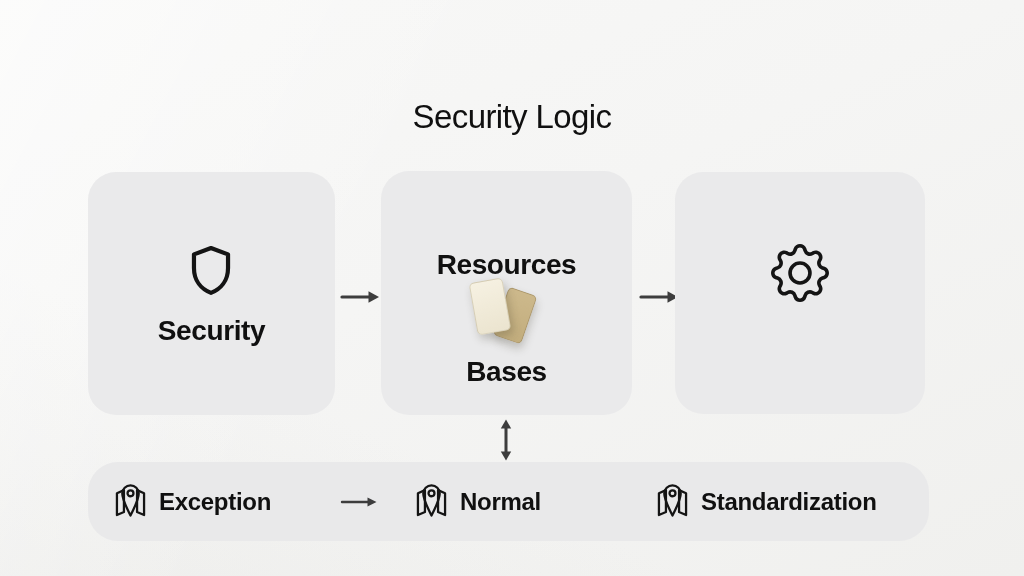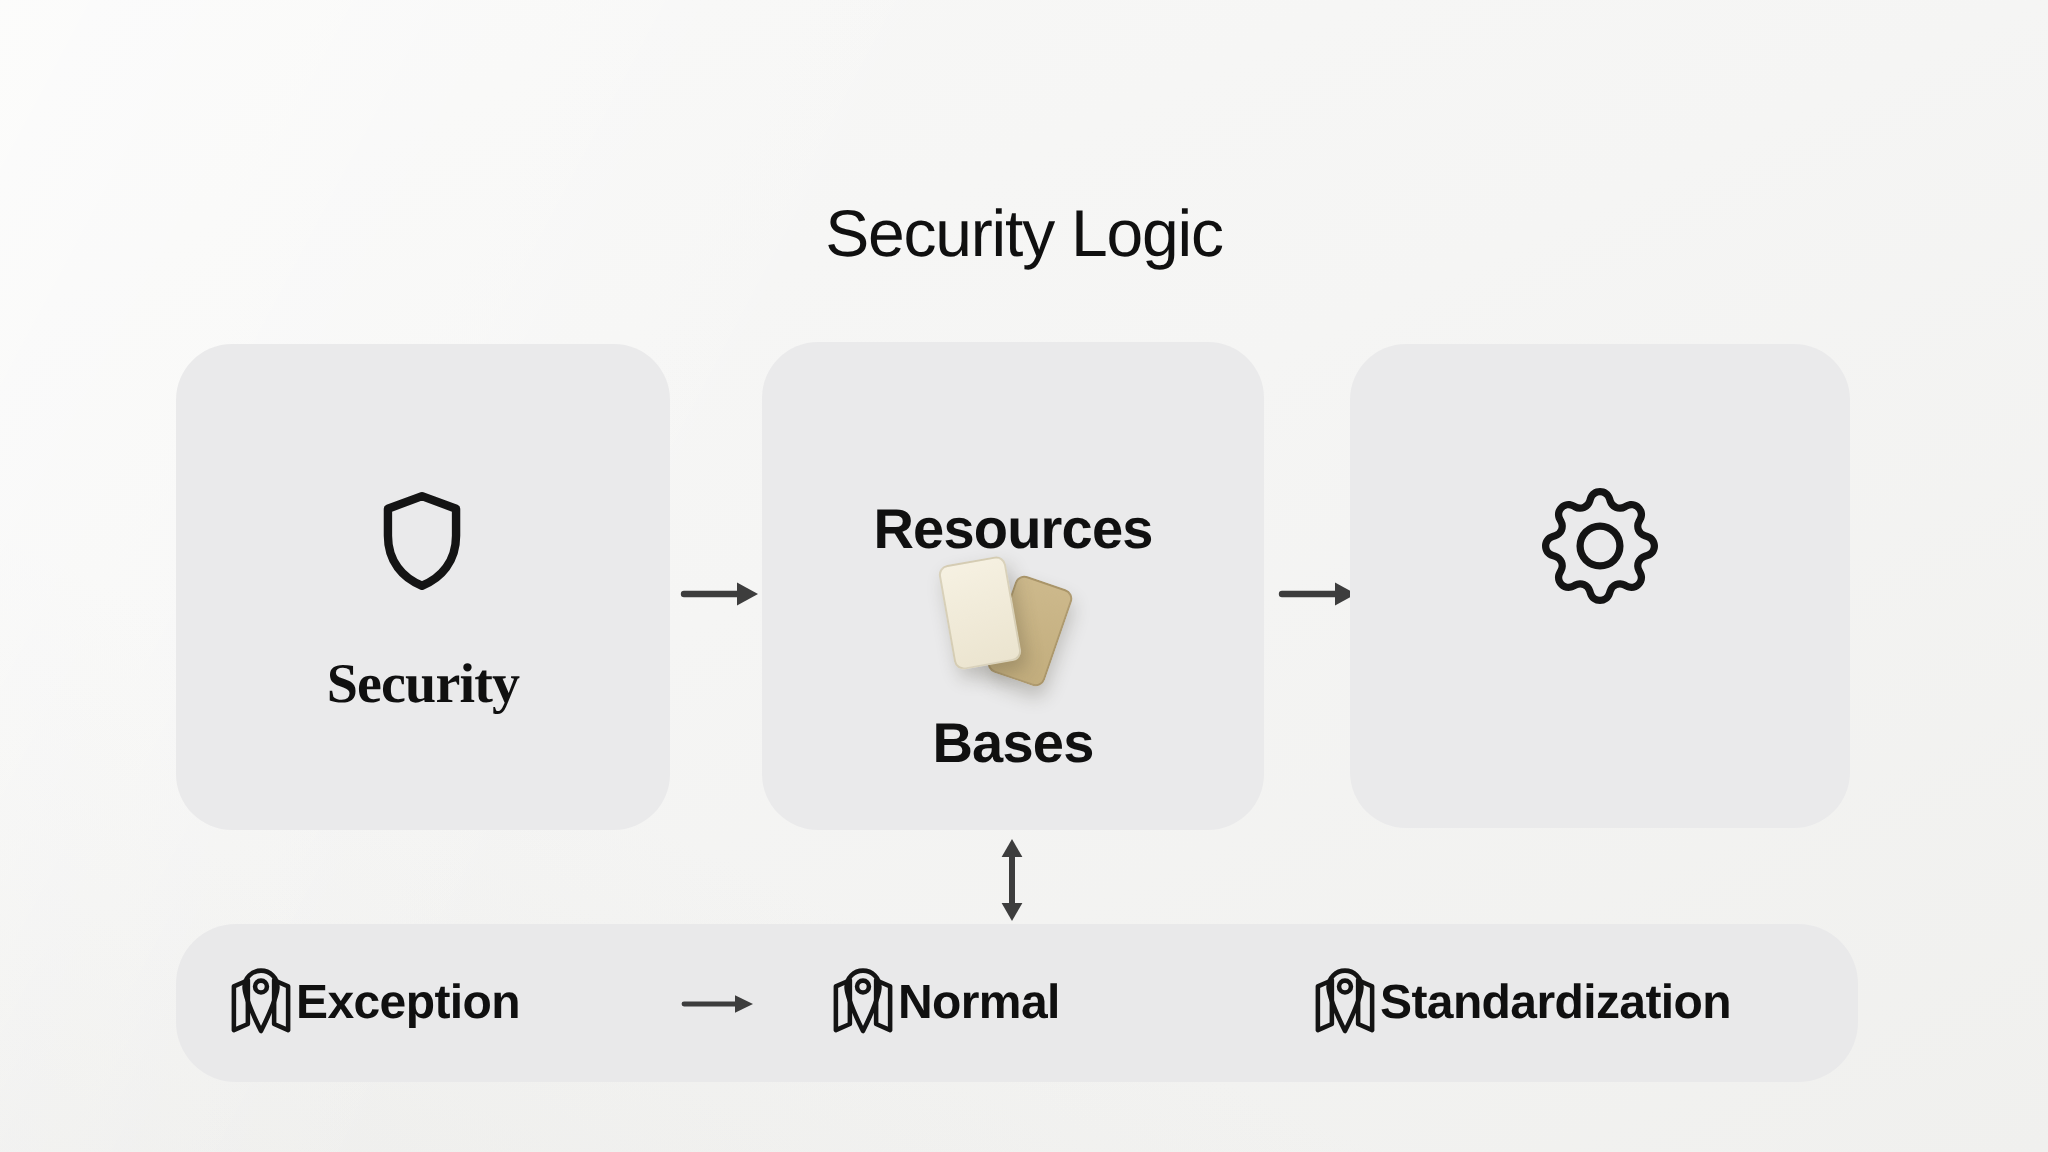--- a/index.html
+++ b/index.html
@@ -30,42 +30,42 @@
   .box-security{left:88px;top:172px;width:247px;height:243px;}
   .box-middle{left:381px;top:171px;width:251px;height:244px;}
   .box-governance{left:675px;top:172px;width:250px;height:242px;}
   .box-label{
     position:absolute;left:0;width:100%;text-align:center;
     font-size:28px;font-weight:700;letter-spacing:-0.4px;line-height:30px;
   }
   .icon-wrap{position:absolute;display:block;line-height:0;}
   .shield-wrap{left:95px;top:70px;}
   .gear-wrap{left:96px;top:72px;}
-  .label-main{top:156px;font-family:Liberation Serif, serif;}
+  .label-main{top:144px;}
   .label-resources{top:60px;margin-top:19px;}
   .label-bases{top:186px;}
   .card{position:absolute;border-radius:5px;box-shadow:2px 5px 9px rgba(60,55,40,0.25);}
   .card-cream{
     left:92px;top:109px;width:34px;height:53px;background:linear-gradient(170deg,#f6f1e2,#ebe4cf);
     transform:rotate(-10deg);z-index:2;border:1px solid rgba(190,180,150,0.5);
   }
   .card-tan{
     left:119px;top:119px;width:30px;height:51px;background:linear-gradient(170deg,#cdb98c,#c2ad7d);
     transform:rotate(19deg);z-index:1;border:1px solid rgba(140,120,80,0.45);
   }
   .arrow{position:absolute;line-height:0;}
   .arrow-h1{left:340px;top:288px;}
   .arrow-h2{left:639px;top:288px;}
   .arrow-v{left:497px;top:418px;}
   .bottom-bar{
     position:absolute;left:88px;top:462px;width:841px;height:79px;
     background:var(--bar-fill);border-radius:30px;
   }
   .bar-item{
-    position:absolute;top:0;height:79px;display:flex;align-items:center;
+    position:absolute;top:0;height:79px;display:flex;align-items:center;gap:11px;
   }
   .bar-item .label{font-size:24px;font-weight:700;letter-spacing:-0.3px;}
   .item-exception{left:25px;}
   .item-normal{left:326px;}
   .item-standardization{left:567px;}
   .bar-arrow{left:252px;top:33px;}
   svg{display:block;}
 </style>
 </head>
 <body>

